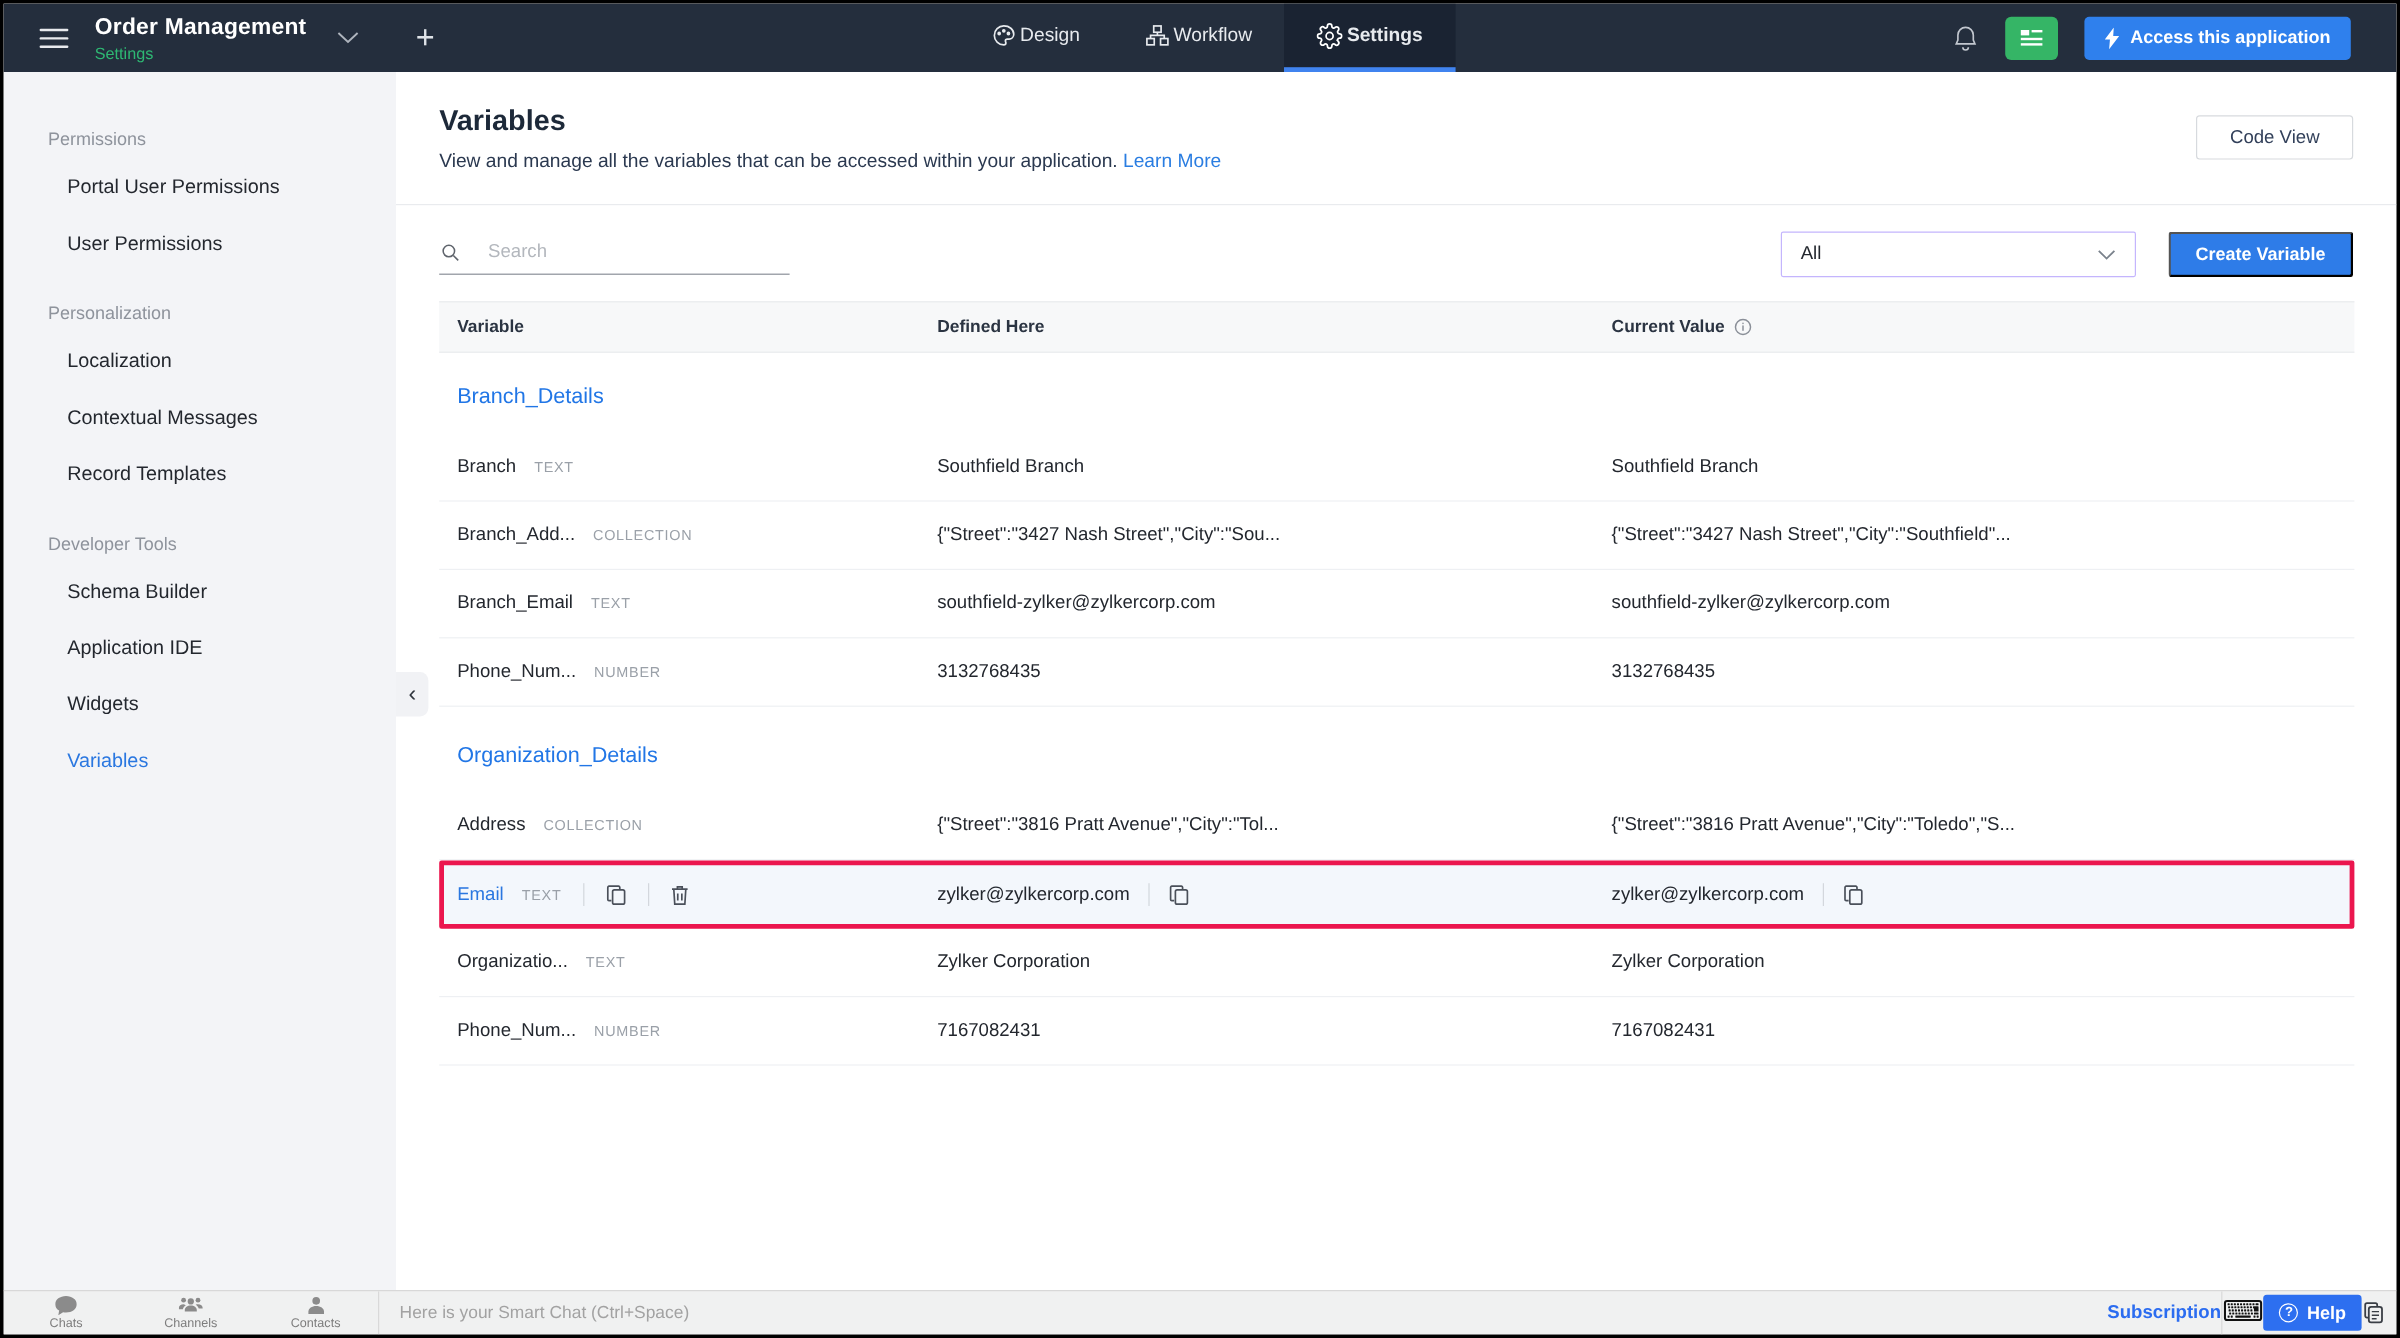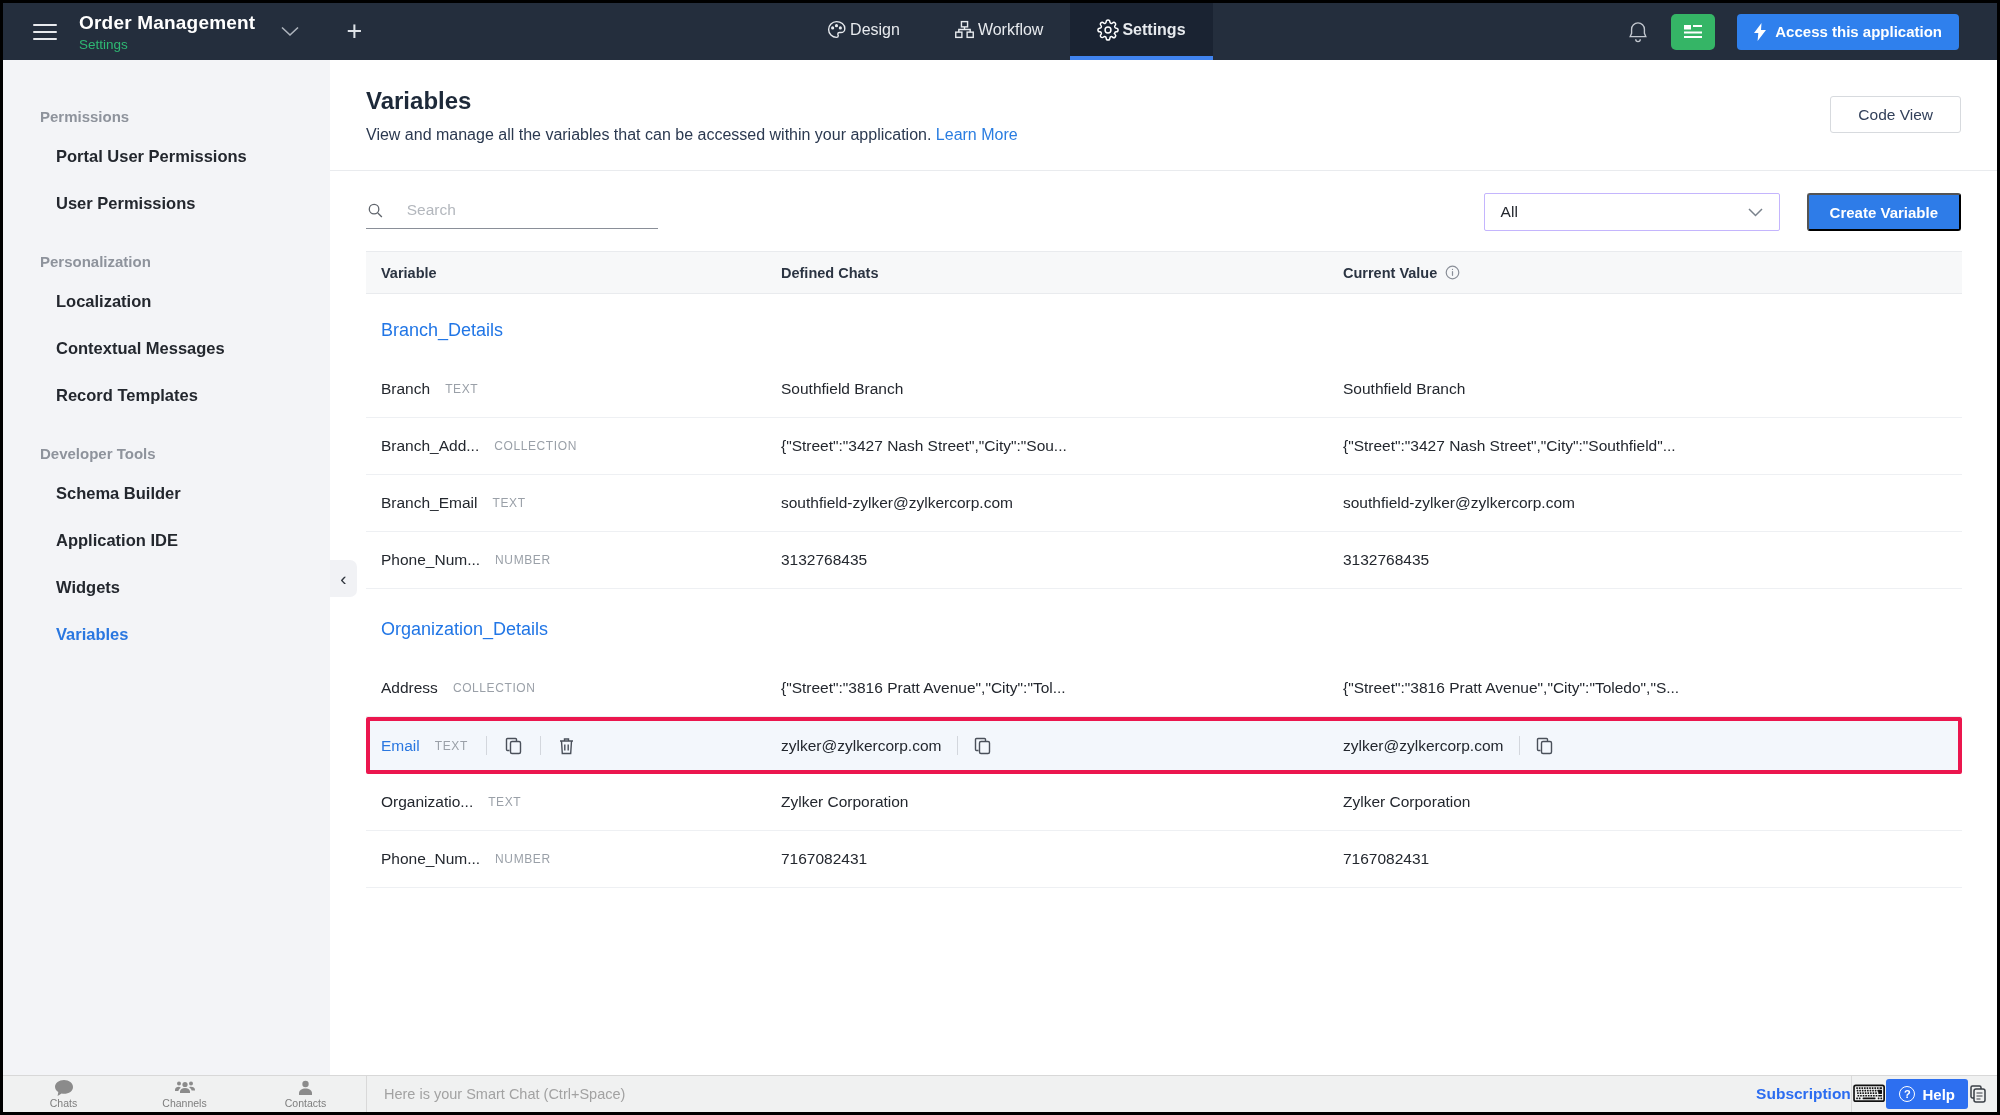--- a/index.html
+++ b/index.html
@@ -25,21 +25,21 @@
 
   .tb-right { display:flex; align-items:center; gap:22px; padding-right:38px; }
   .bell { display:flex; cursor:pointer; }
   .btn-green { width:44px; height:36px; background:#35b566; border-radius:5px; display:flex; align-items:center; justify-content:center; cursor:pointer; }
   .btn-access { height:36px; background:#2f80ed; border-radius:4px; display:flex; align-items:center; gap:9px; padding:0 17px; font-size:15px; font-weight:700; color:#fff; cursor:pointer; }
 
   
   .mid { flex:1; display:flex; min-height:0; position:relative; }
 
   .sidebar { width:327px; flex:none; background:#f3f4f7; padding-top:40px; overflow:hidden; }
-  .sb-section { margin-bottom:18px;font-weight:bold; }
+  .sb-section { margin-bottom:18px; }
   .sb-head { padding:8px 20px 8px 37px; font-size:15px; color:#8e939c; }
   .sb-item { padding:14px 20px 14px 53px; font-size:16.5px; color:#23272e; cursor:pointer; }
   .sb-item.active { color:#2a77e0; }
 
   .collapse-handle { position:absolute; left:327px; top:500px; width:27px; height:37px; background:#f1f2f5; border-radius:0 7px 7px 0; display:flex; align-items:center; justify-content:center; cursor:pointer; color:#2f353d; font-size:19px; }
 
   .main { flex:1; background:#fff; display:flex; flex-direction:column; min-width:0; }
   .main-header { padding:27px 36px 26px; border-bottom:1px solid #e9ebee; display:flex; align-items:flex-start; }
   .page-title { font-size:24px; font-weight:700; color:#1d2939; }
   .page-desc { margin-top:11px; font-size:16px; color:#2b3950; }
@@ -66,21 +66,21 @@
   .vname { color:#23272e; }
   .vtype { font-size:12px; color:#9aa0a8; letter-spacing:.6px; }
   .vrow.highlight { border:4px solid #eb164e; background:#f3f7fc; padding:0 11px; border-radius:2px; }
   .vrow.highlight .vname { color:#2a77e0; cursor:pointer; }
   .icon-div { width:1px; height:19px; background:#d3d7dd; margin:0 3px; }
   .mini-icon { display:flex; align-items:center; cursor:pointer; color:#4a505a; }
   .cell-val { display:flex; align-items:center; gap:13px; }
 
   
   .bottombar { height:37px; flex:none; background:#f0f1f1; border-top:1px solid #d8d8d8; display:flex; align-items:stretch; overflow:hidden; }
-  .bb-left { width:364px; flex:none; display:flex; border-right:1px solid #d9d9d9; }
+  .bb-left { width:313px; flex:none; display:flex; border-right:1px solid #d9d9d9; }
   .bb-chat-item { flex:1; display:flex; flex-direction:column; align-items:center; justify-content:flex-start; padding-top:4px; color:#8b8b8b; cursor:pointer; }
   .bb-chat-item .lbl { font-size:10.5px; margin-top:1px; color:#7d7d7d; }
   .bb-smart { display:flex; align-items:center; padding-left:17px; color:#a2a2a2; font-size:14.5px; flex:1; cursor:text; }
   .bb-right { display:flex; align-items:center; padding-right:9px; }
   .bb-sub { color:#2b6cf0; font-size:15.5px; font-weight:600; cursor:pointer; }
   .bb-div { width:1px; height:37px; background:#d9d9d9; }
   .kbd-icon { font-size:24px; color:#111; cursor:pointer; line-height:1; }
   .btn-help { height:30px; padding:0 13px; background:#2d6ff0; border-radius:3px; color:#fff; font-size:15px; font-weight:700; display:flex; align-items:center; gap:7px; cursor:pointer; }
   .help-q { width:16px; height:16px; border:1.5px solid #fff; border-radius:50%; font-size:11px; display:flex; align-items:center; justify-content:center; font-weight:700; }
 </style>
@@ -216,21 +216,21 @@
                 </svg>
             </span>
           </div>
           <button class="btn-create">Create Variable</button>
         </div>
       </div>
 
       <div class="vtable">
         <div class="vhead">
           <div class="col">Variable</div>
-          <div class="col">Defined Chats</div>
+          <div class="col">Defined Here</div>
           <div class="col">
             <span>Current Value</span>
             <svg width="15" height="15" viewBox="0 0 16 16" fill="none" stroke="#8a8f98" stroke-width="1.3">
               <circle cx="8" cy="8" r="6.7"></circle>
                 <path d="M8 7v4M8 4.6v.2" stroke-linecap="round"></path>
             </svg>
           </div>
         </div>
 
         <div class="group-title">Branch_Details</div>

